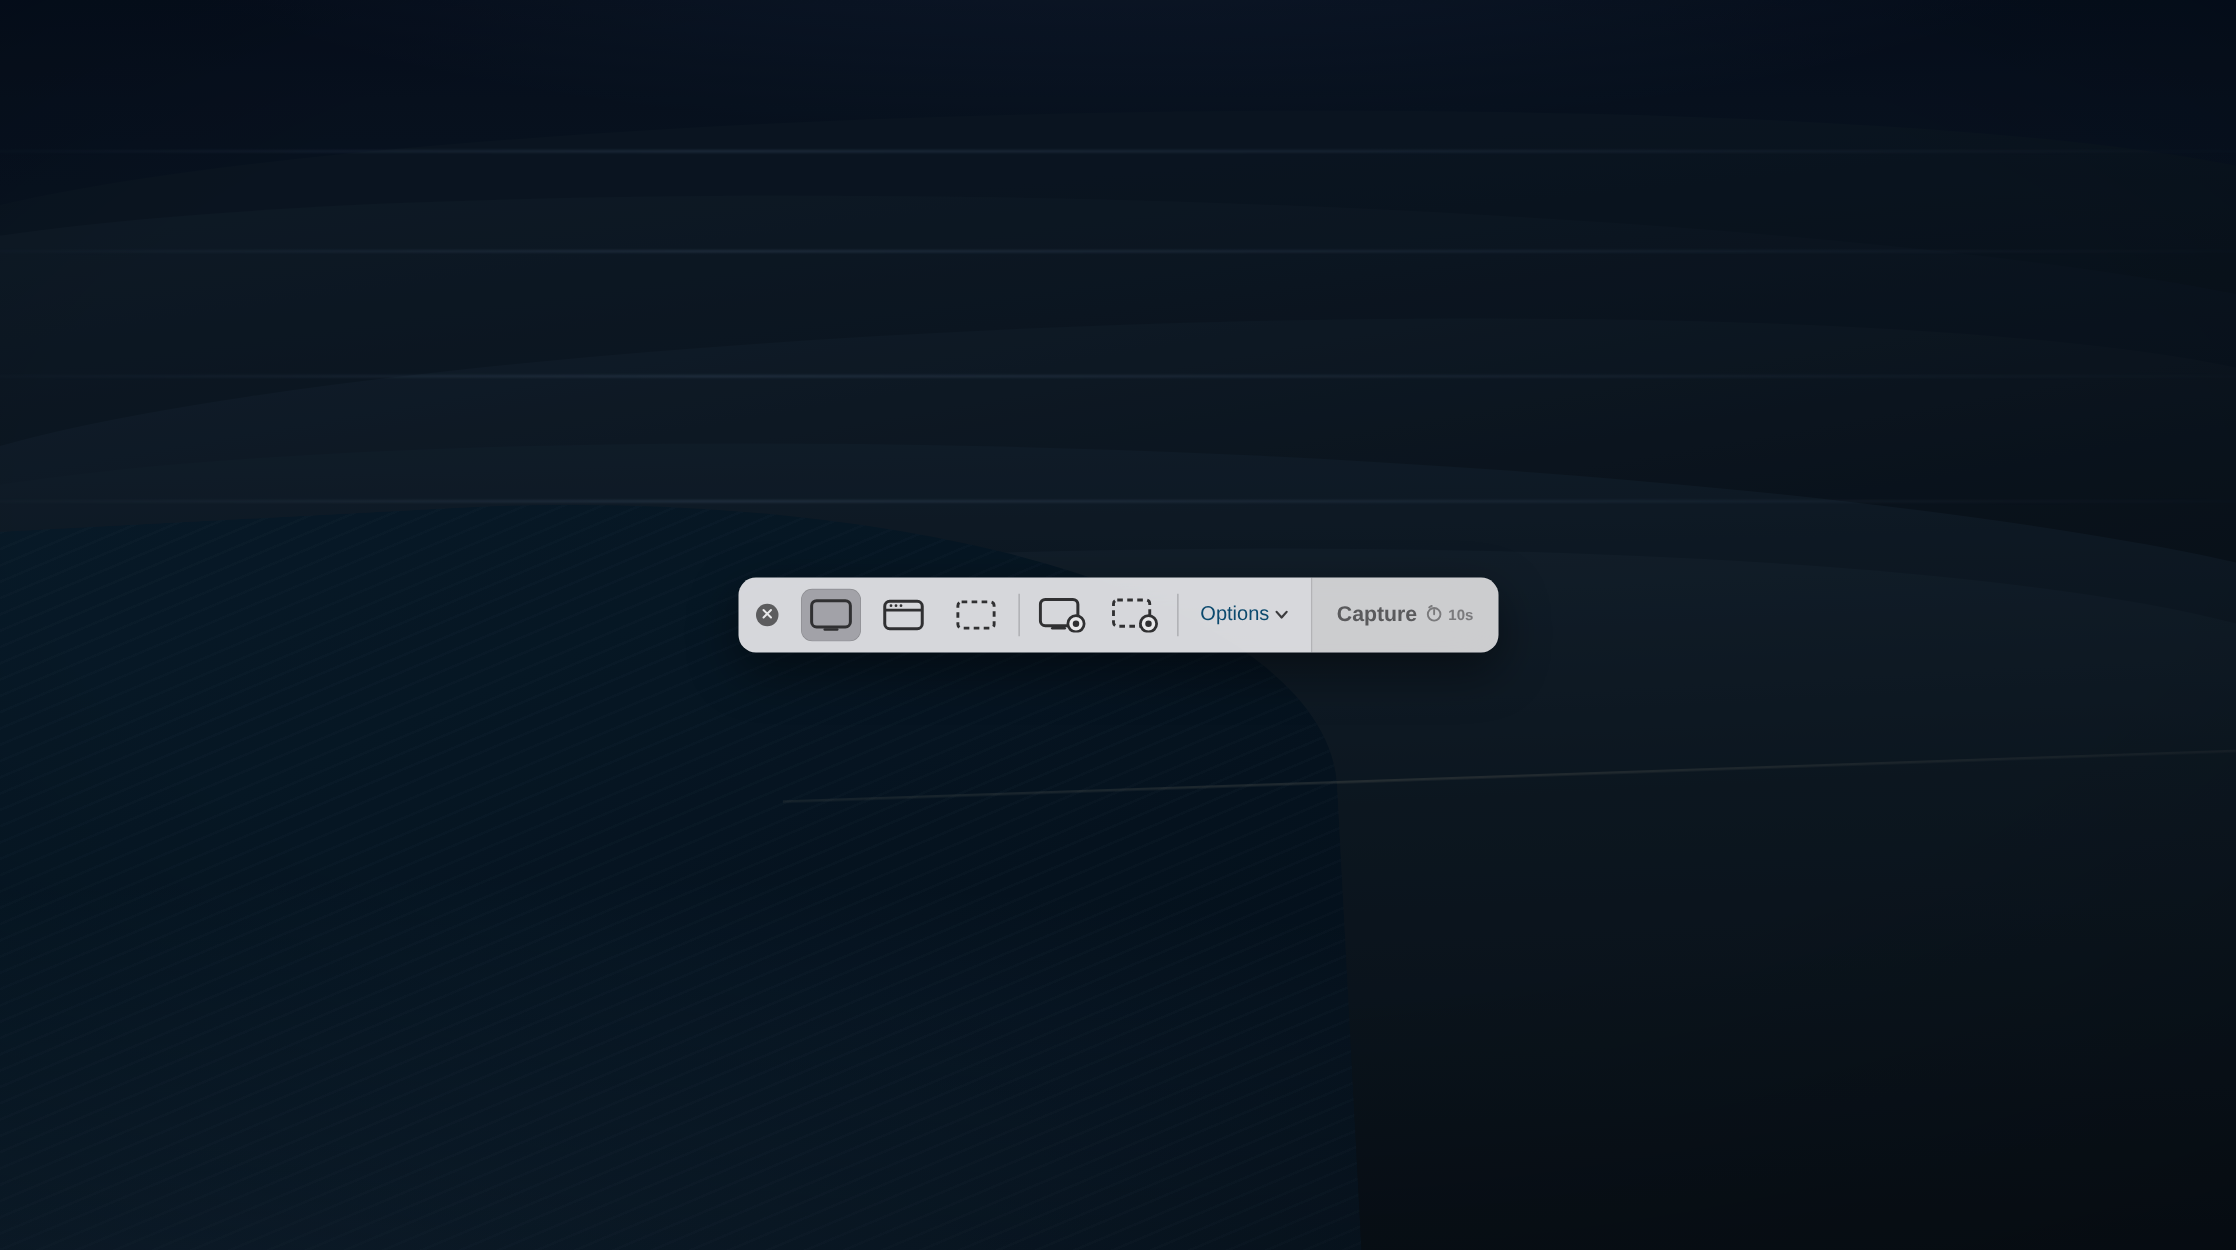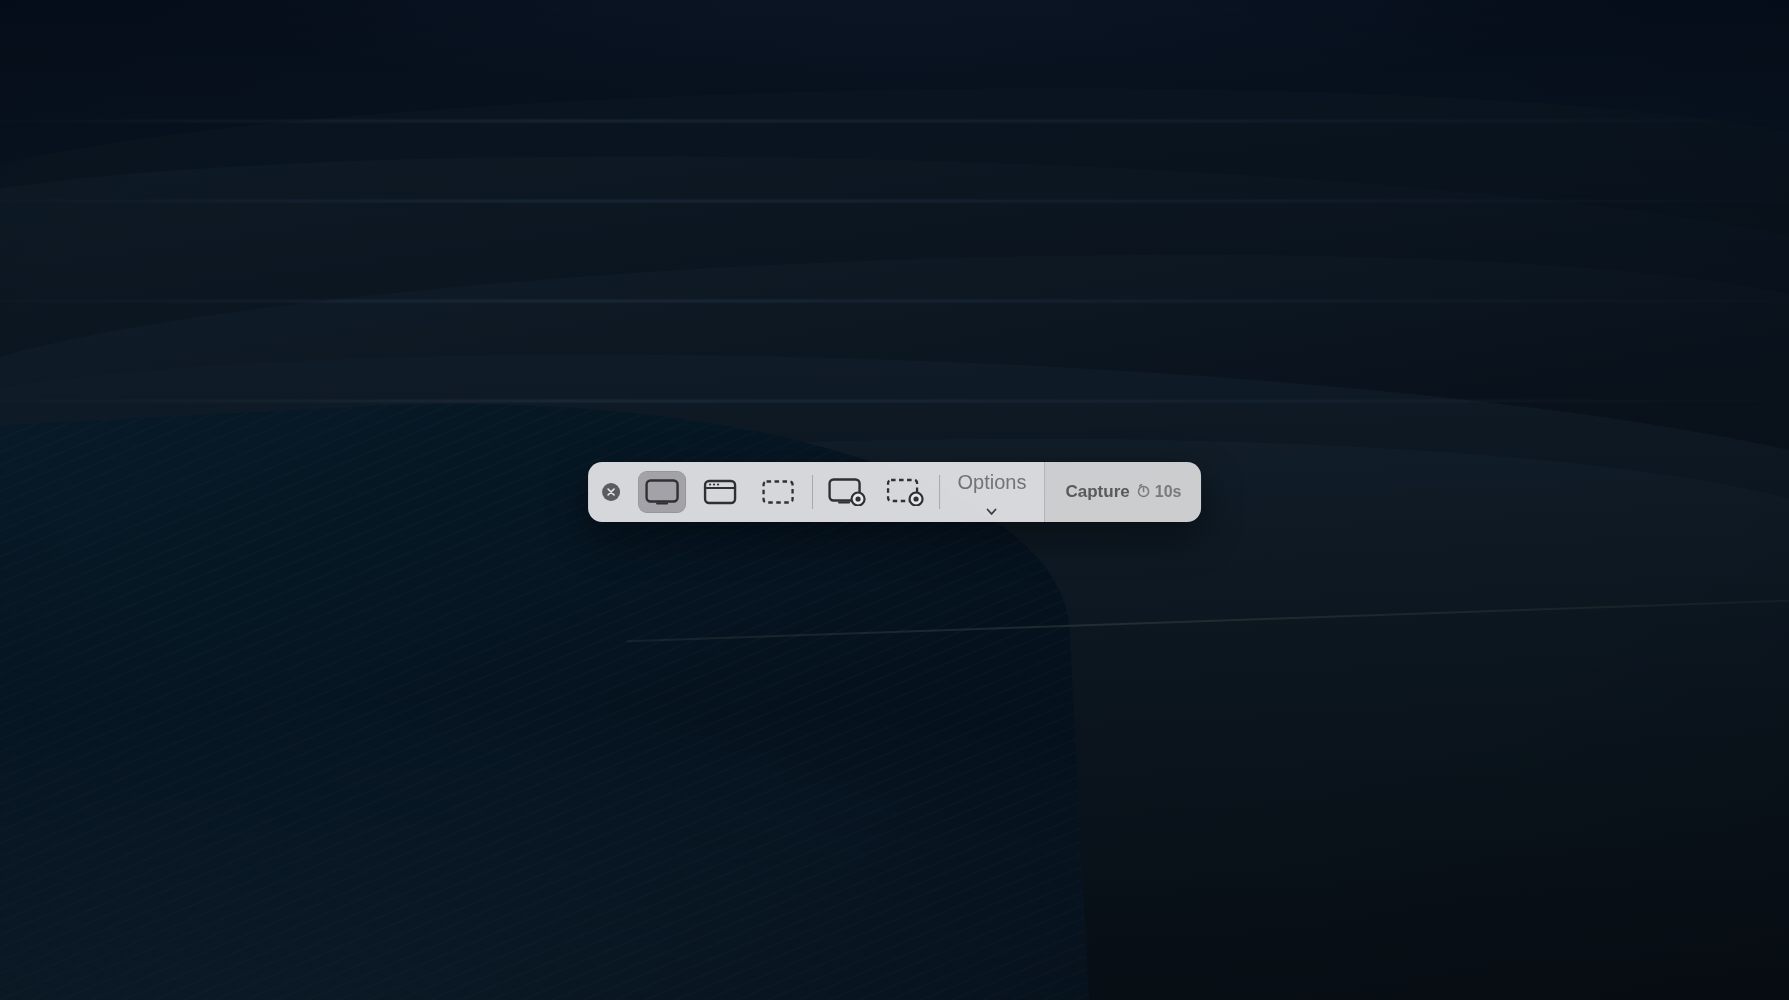--- a/index.html
+++ b/index.html
@@ -160,45 +160,44 @@
   .mode-btn svg { display:block; }
 
   .options-btn {
     display: flex;
     align-items: center;
     gap: 4px;
     padding: 0 8px;
     height: 42px;
     border-radius: 8px;
     cursor: pointer;
-    color: #737373;
-    font-size: 20px;
+    color: #0c4a6e;
+    font-size: 16px;
     font-weight: 500;
-    flex-direction: column;
   }
 
   .capture-btn {
     height: 100%;
     display: flex;
     align-items: center;
     gap: 6px;
     padding: 0 20px;
     cursor: pointer;
     color: #5a5a5c;
     font-size: 17px;
     font-weight: 700;
     background: rgba(0,0,0,0.05);
     border-left: 1px solid rgba(0,0,0,0.12);
   }
   .timer {
     display:flex;
     align-items:center;
     gap:4px;
     color:#7a7a7c;
-    font-size:16px;
+    font-size:12px;
   }
   .timer svg { width:15px; height:15px; }
 </style>
 </head>
 <body>
 
 <div class="desktop">
   <div class="mtn mtn1"></div>
   <div class="ridge" style="top:120px"></div>
   <div class="mtn mtn2"></div>

